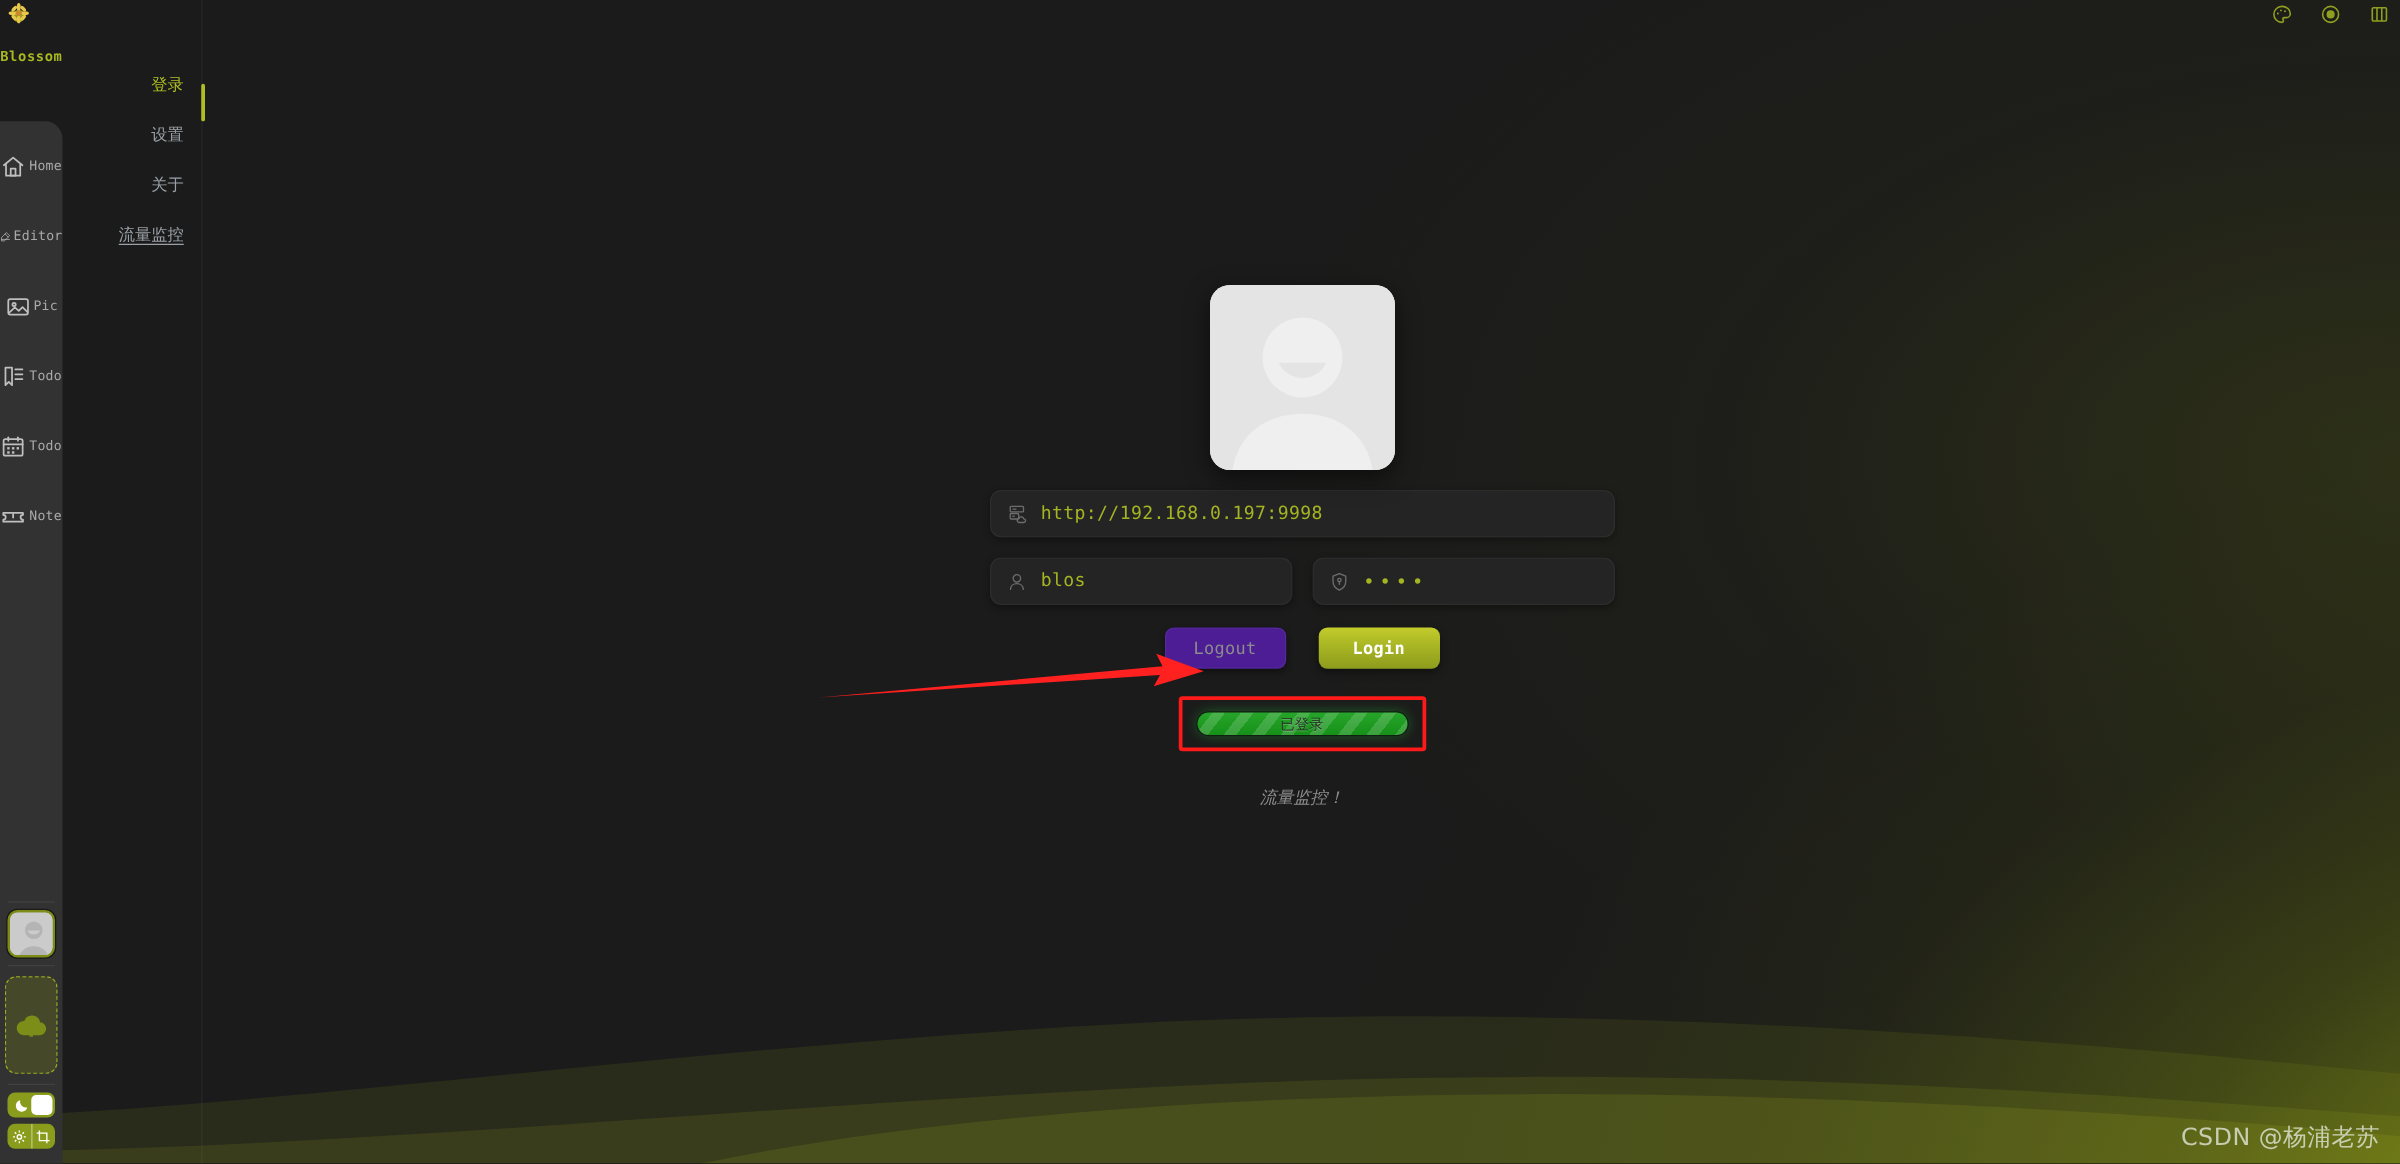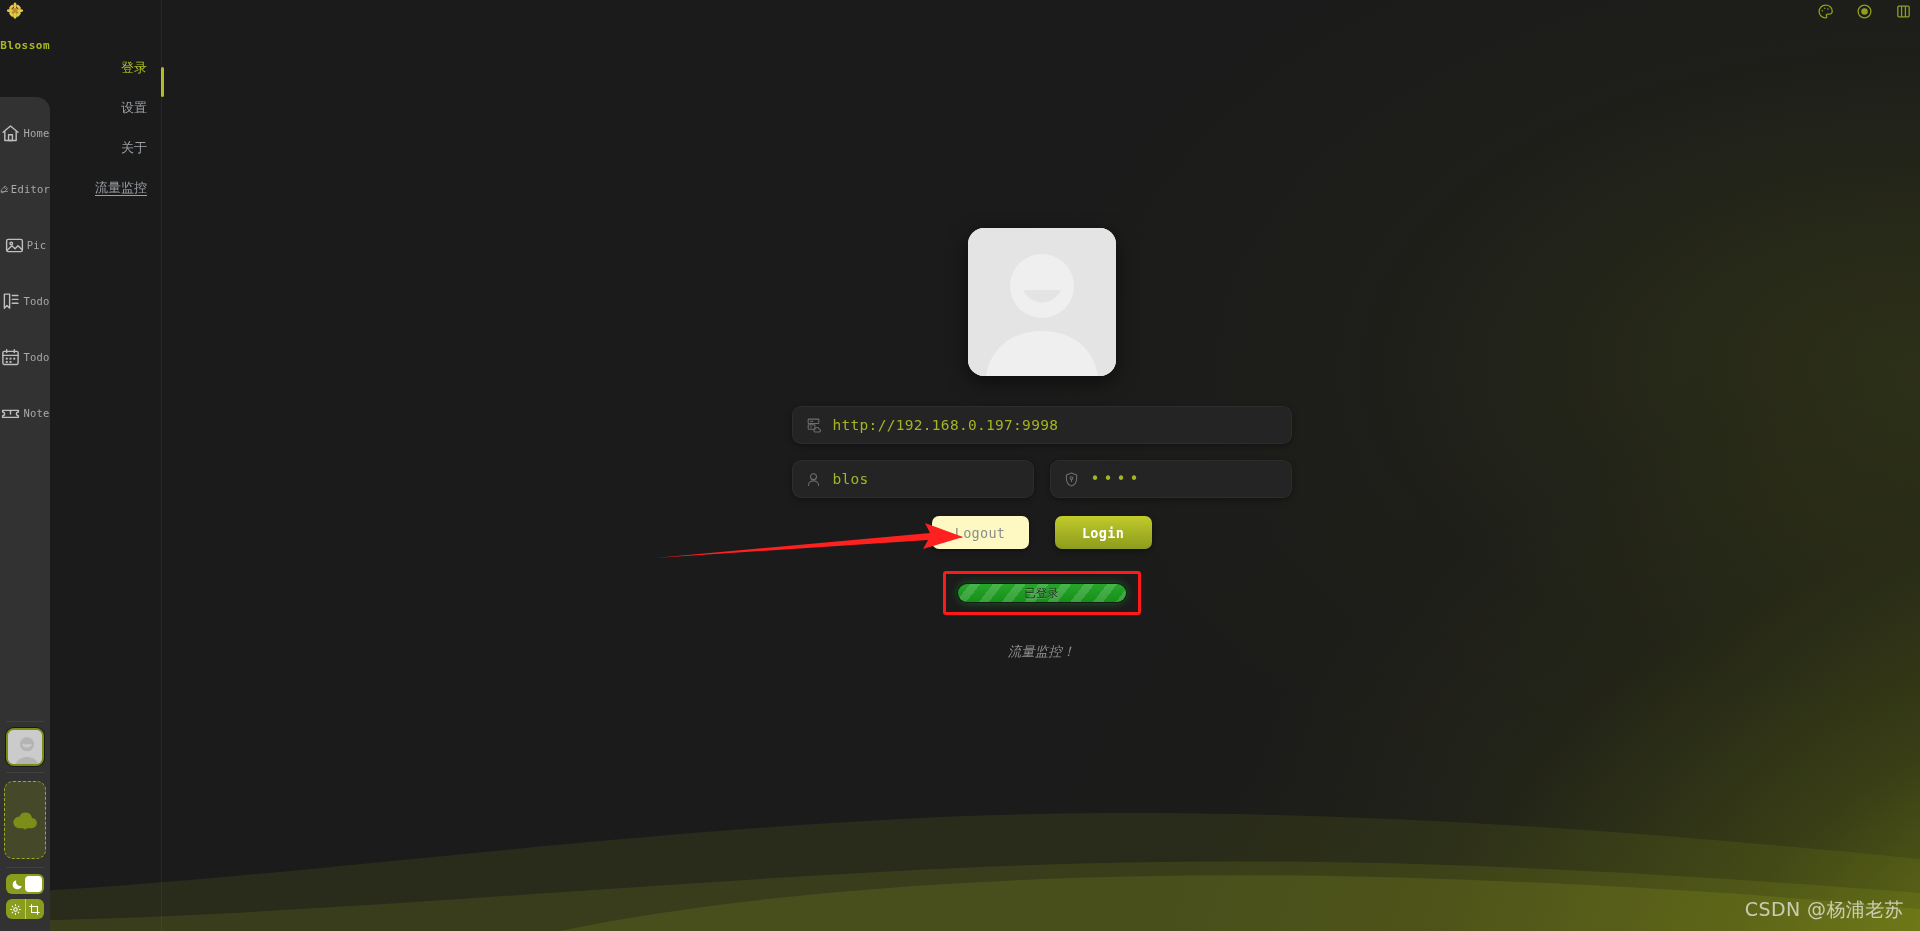--- a/index.html
+++ b/index.html
@@ -223,21 +223,21 @@
   .avatar-big {
     width: 148px; height: 148px;
     border-radius: 16px;
     background: #e3e3e3;
     box-shadow: 0 6px 20px rgba(0,0,0,.55), 0 0 0 1px rgba(255,255,255,.10) inset;
     overflow: hidden;
     position: relative;
     cursor: pointer;
   }
   .field-row {
-    margin-top: 30px;
+    margin-top: 16px;
     width: 500px;
     display: flex;
     gap: 16px;
   }
   .field {
     flex: 1;
     height: 38px;
     border-radius: 9px;
     background: #242424;
     box-shadow: 0 0 0 1px rgba(255,255,255,0.045) inset, 0 2px 6px rgba(0,0,0,.35);
@@ -271,21 +271,21 @@
   .btn {
     width: 97px; height: 33px;
     border-radius: 7px;
     display: flex; align-items: center; justify-content: center;
     font-size: 13.5px;
     font-family: "DejaVu Sans Mono", "Liberation Mono", monospace;
     cursor: pointer;
     letter-spacing: .3px;
   }
   .btn-logout {
-    background: #fef9c3;
+    background: #4c1d95;
     color: #8c8c8c;
     box-shadow: 0 0 0 1px rgba(255,255,255,0.055) inset, 0 2px 5px rgba(0,0,0,.4);
   }
   .btn-login {
     background: linear-gradient(180deg, #c3cc2b 0%, #a8b524 45%, #8e9c1d 100%);
     color: #ffffff;
     font-weight: bold;
     box-shadow: 0 2px 7px rgba(0,0,0,.45);
   }
 

